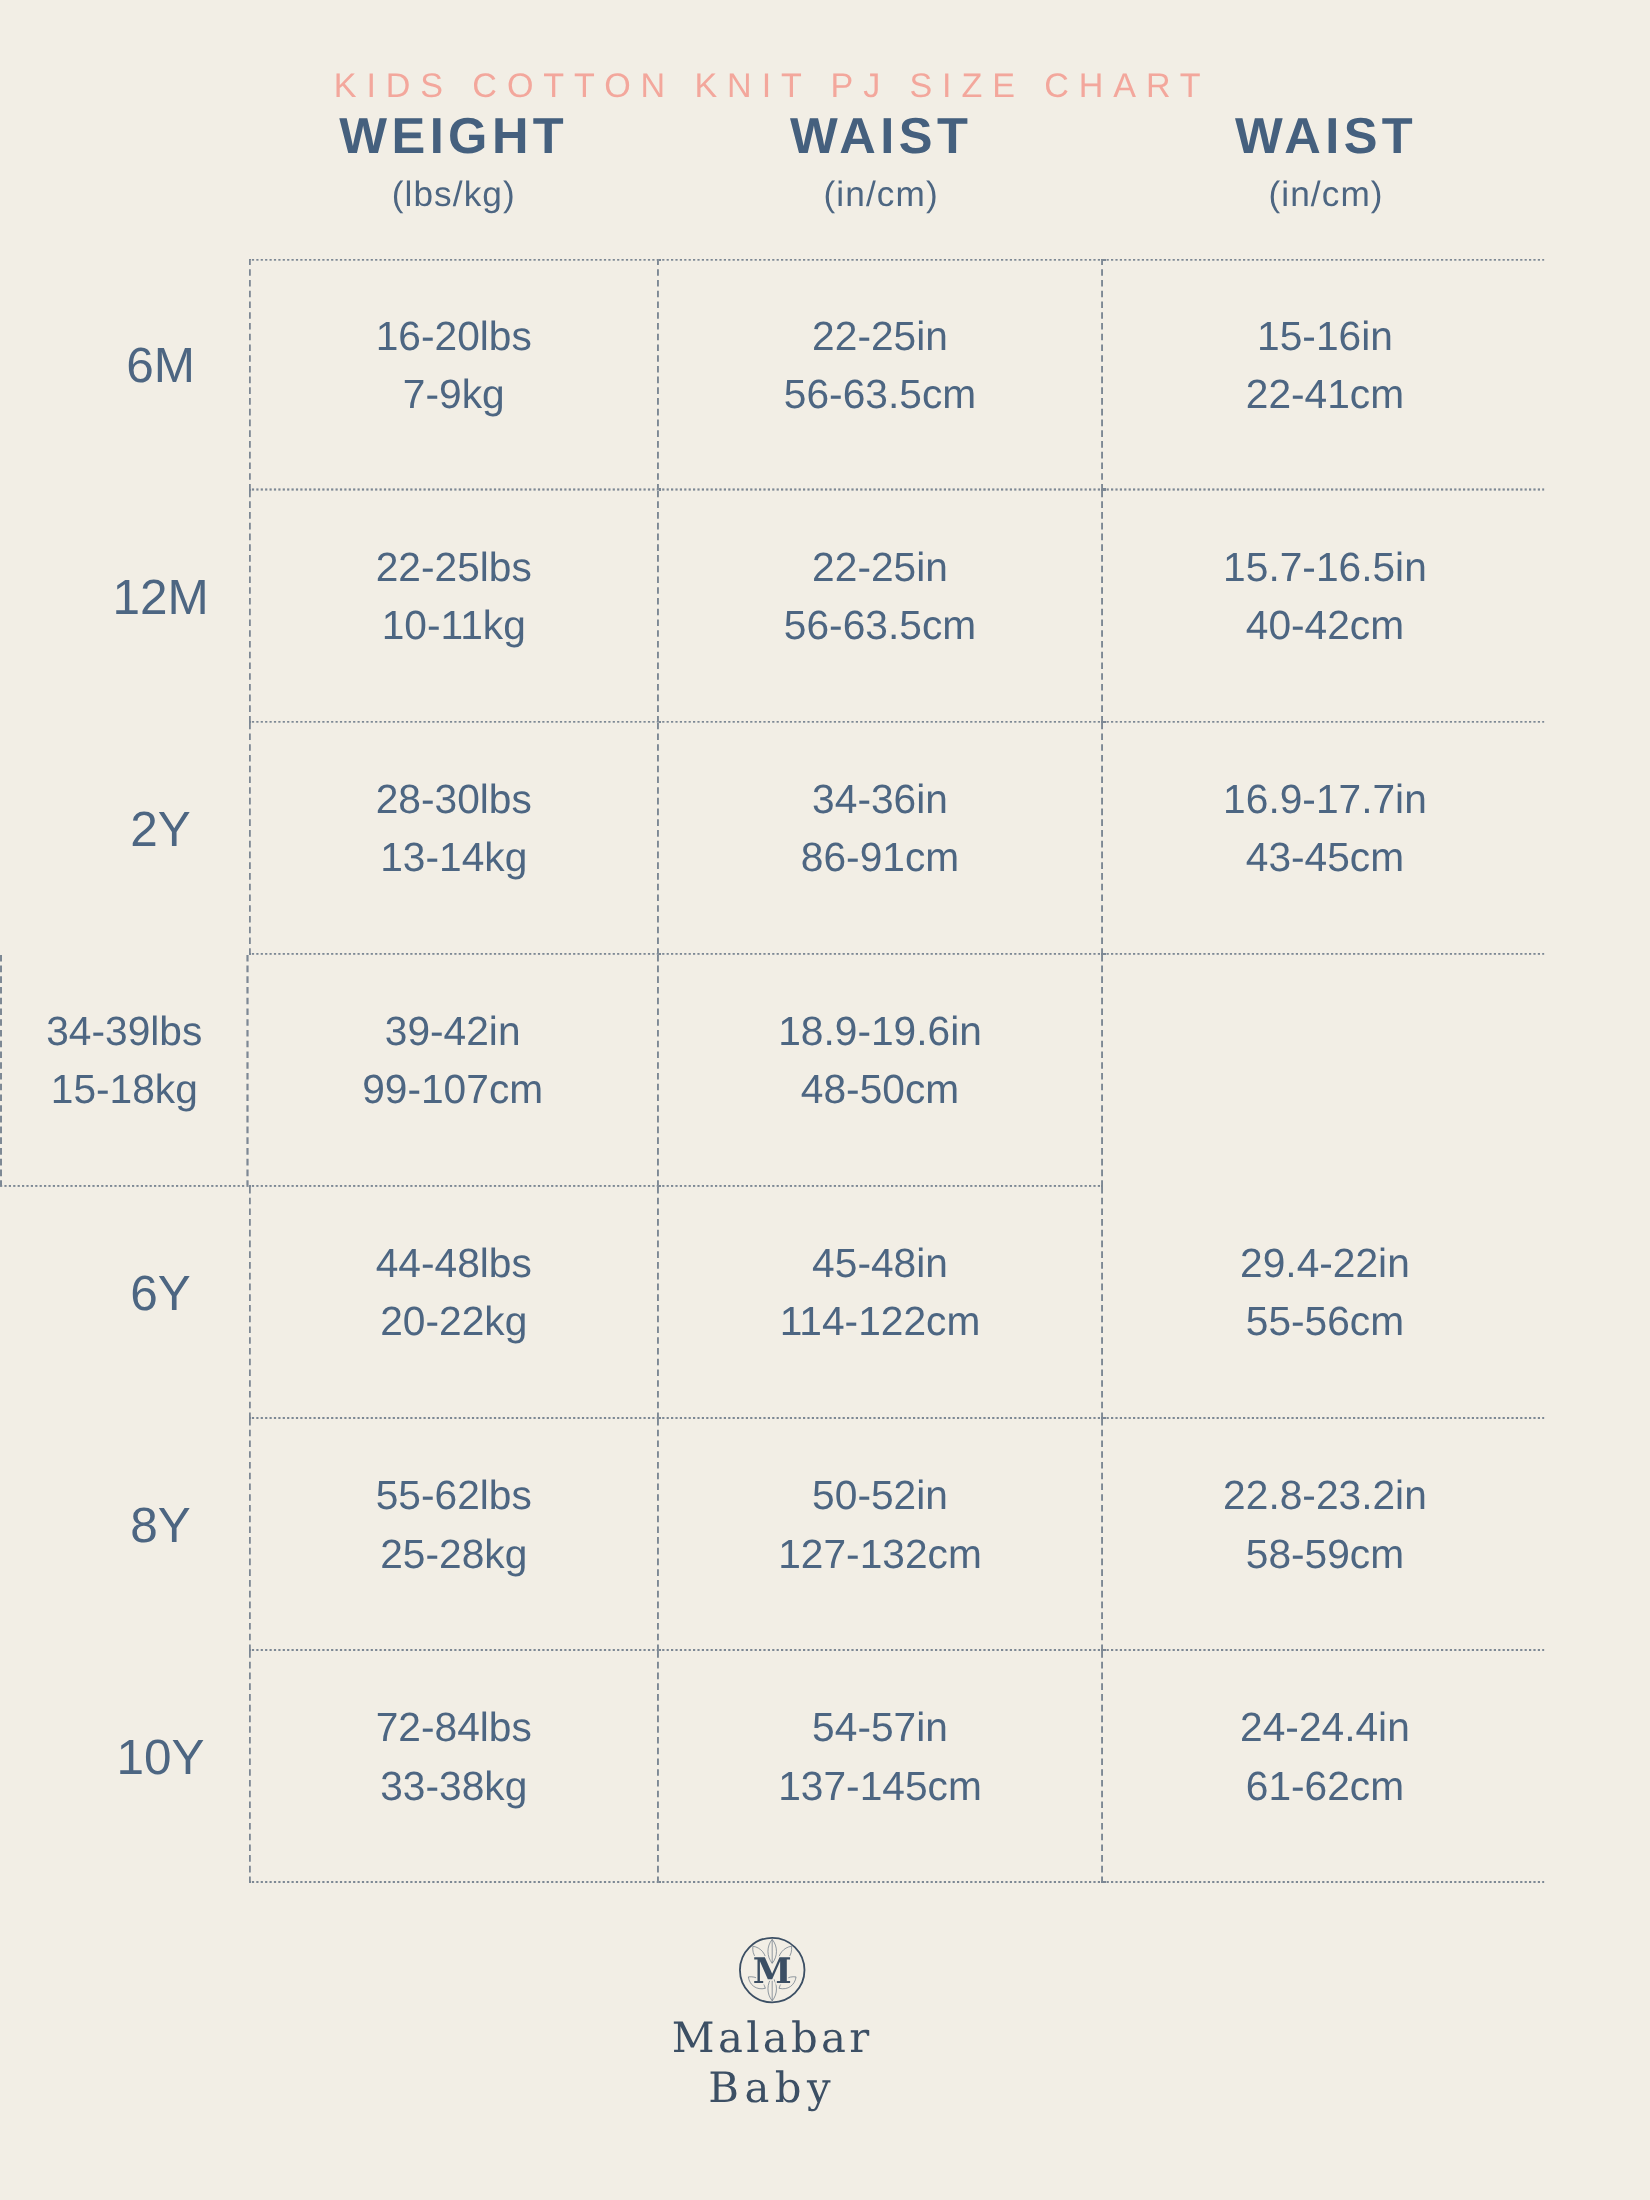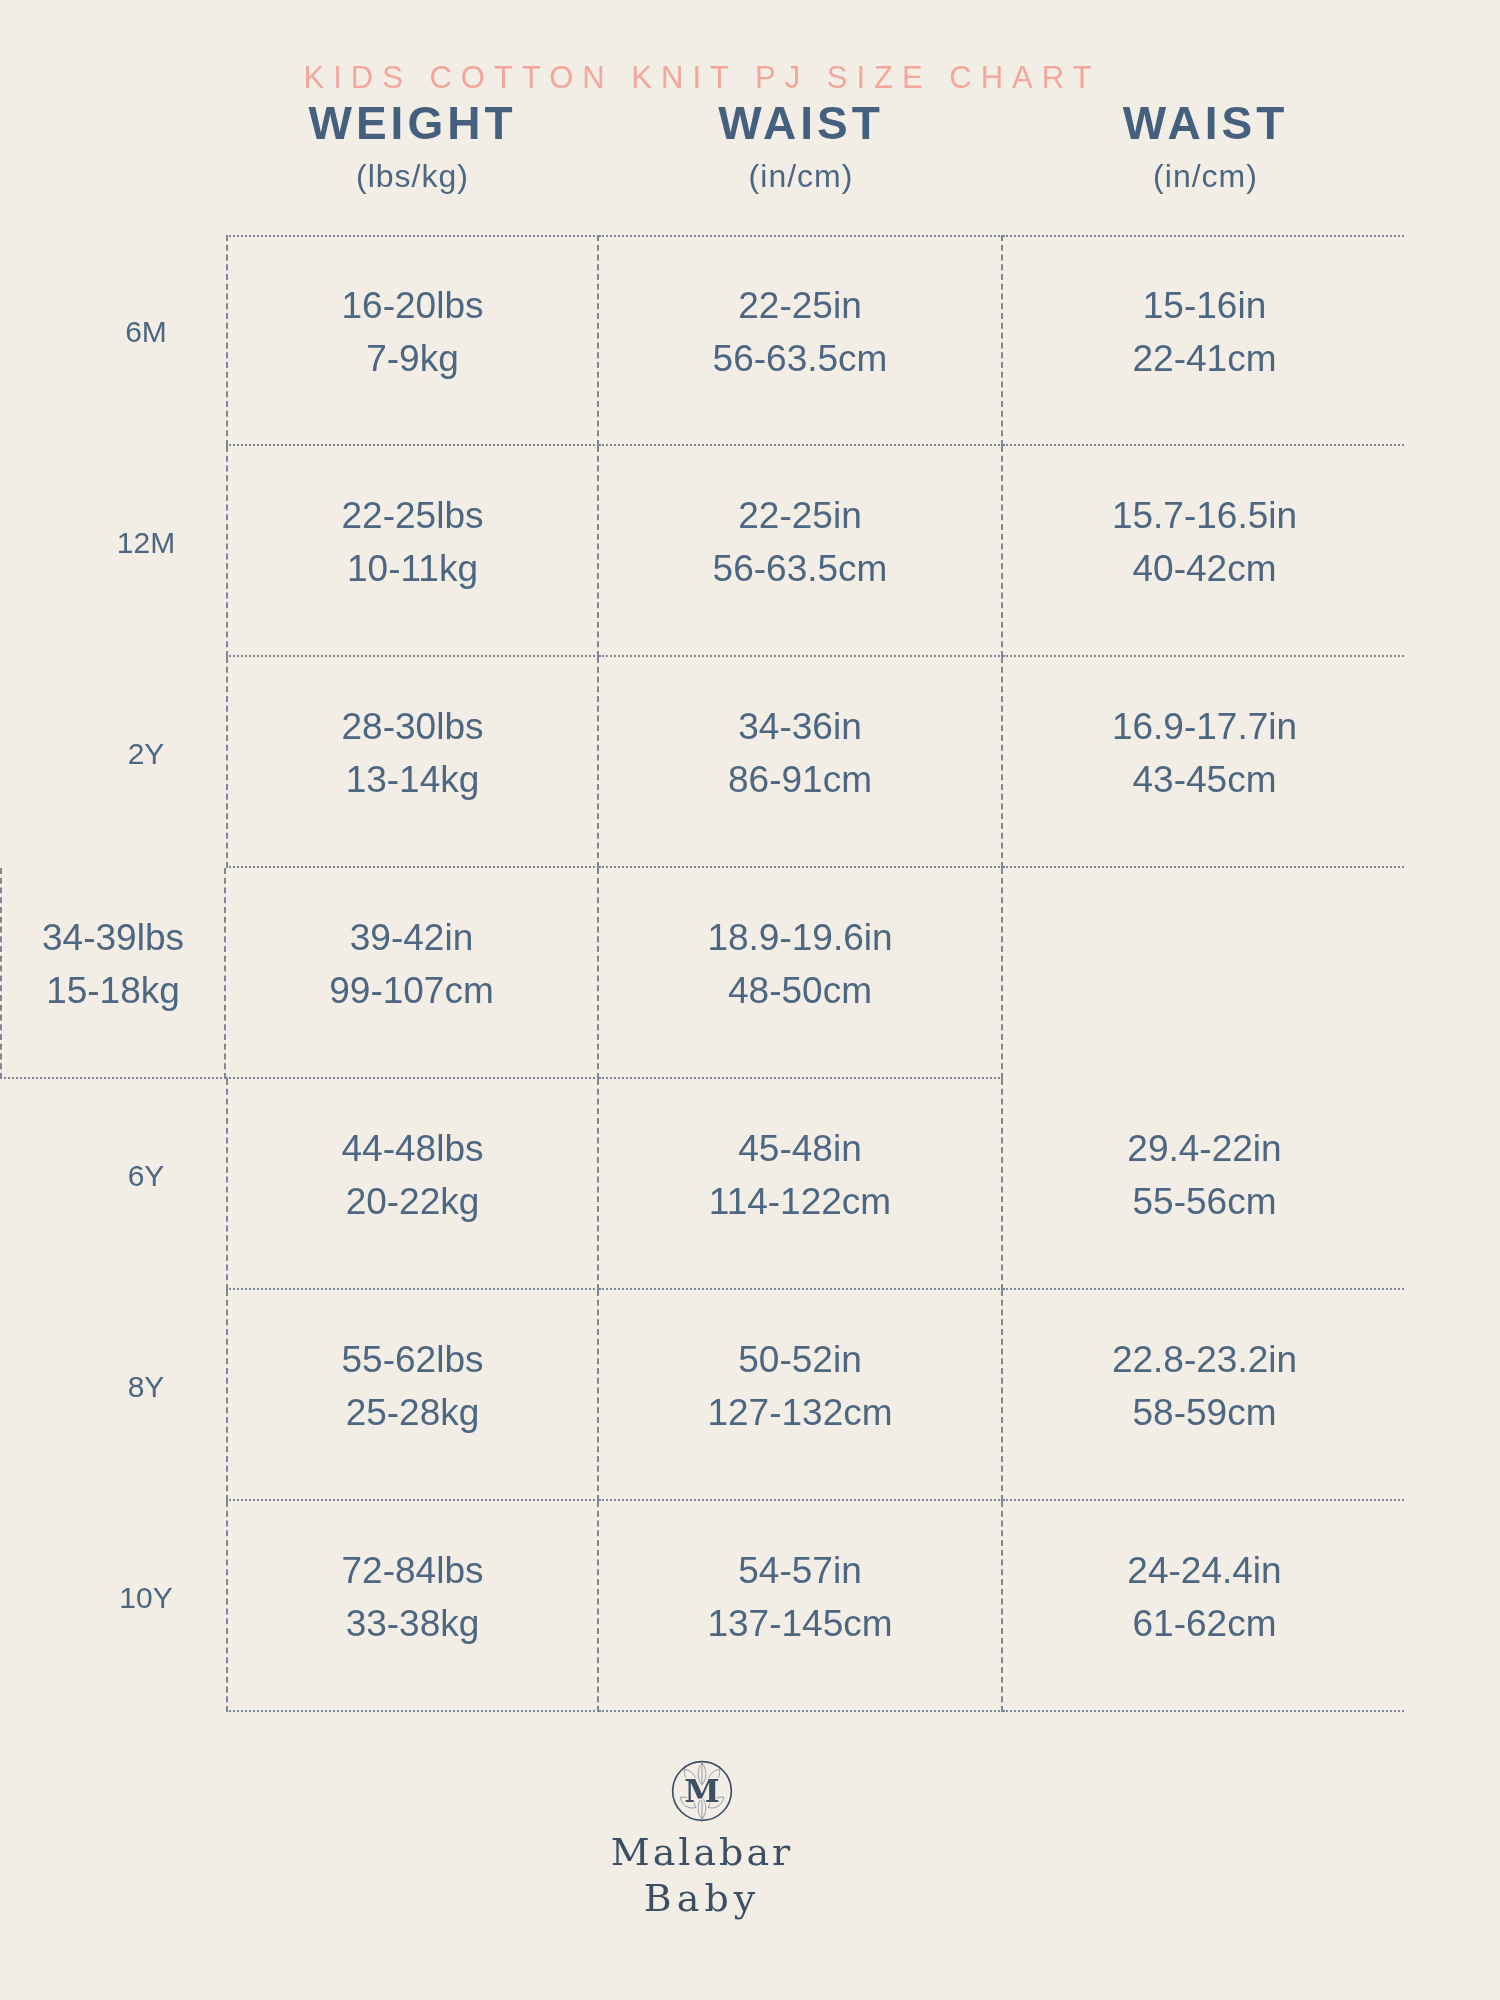--- a/index.html
+++ b/index.html
@@ -41,21 +41,21 @@
   .col-header .unit{
     font-size:32px;font-weight:400;letter-spacing:1px;
     color:var(--blue);margin-top:8px;
   }
   
   .size-table{margin-top:40px;}
   .trow{height:211px;}
   .size-label{
     display:flex;align-items:center;justify-content:center;
     padding-left:66px;padding-bottom:18px;
-    font-size:30px;color:var(--blue);
+    font-size:45px;color:var(--blue);
   }
   .cell{
     display:flex;flex-direction:column;align-items:center;justify-content:center;
     padding-bottom:18px;
     font-size:37px;line-height:53px;color:var(--blue);
     border-right:2px dashed var(--border);
     border-bottom:2px dotted var(--border);
   }
   .cell.c0{border-left:2px dashed var(--border);}
   .trow.r0 .cell{border-top:2px dotted var(--border);}

